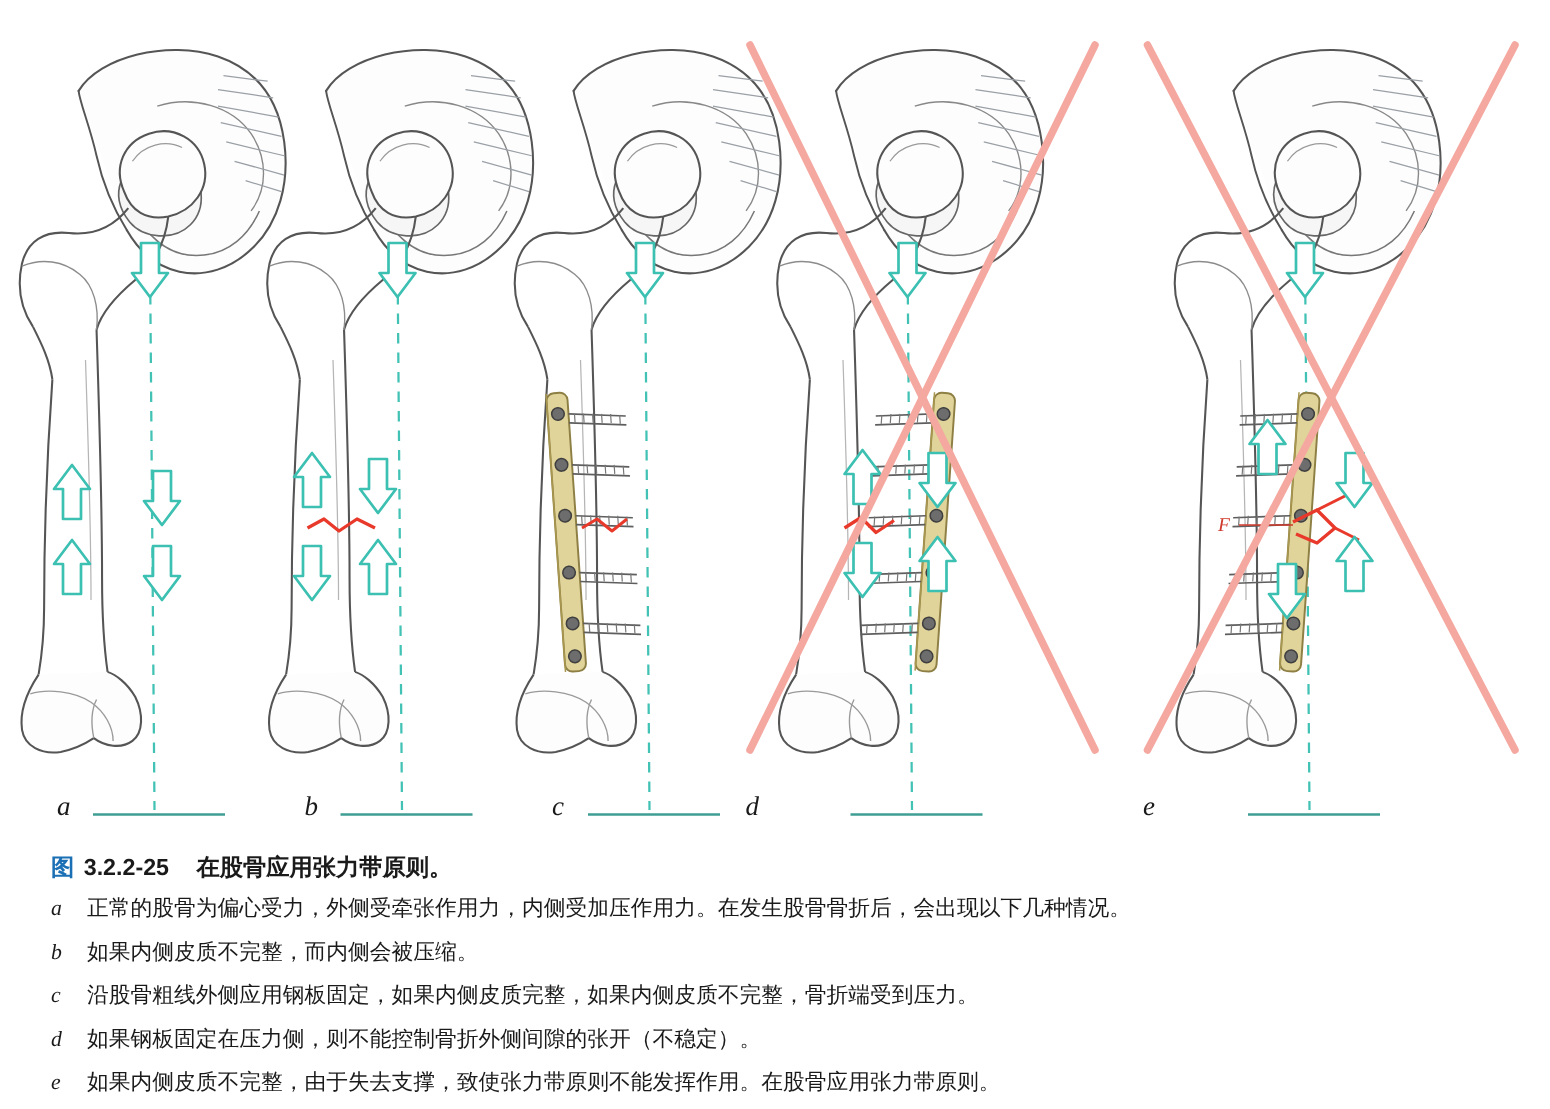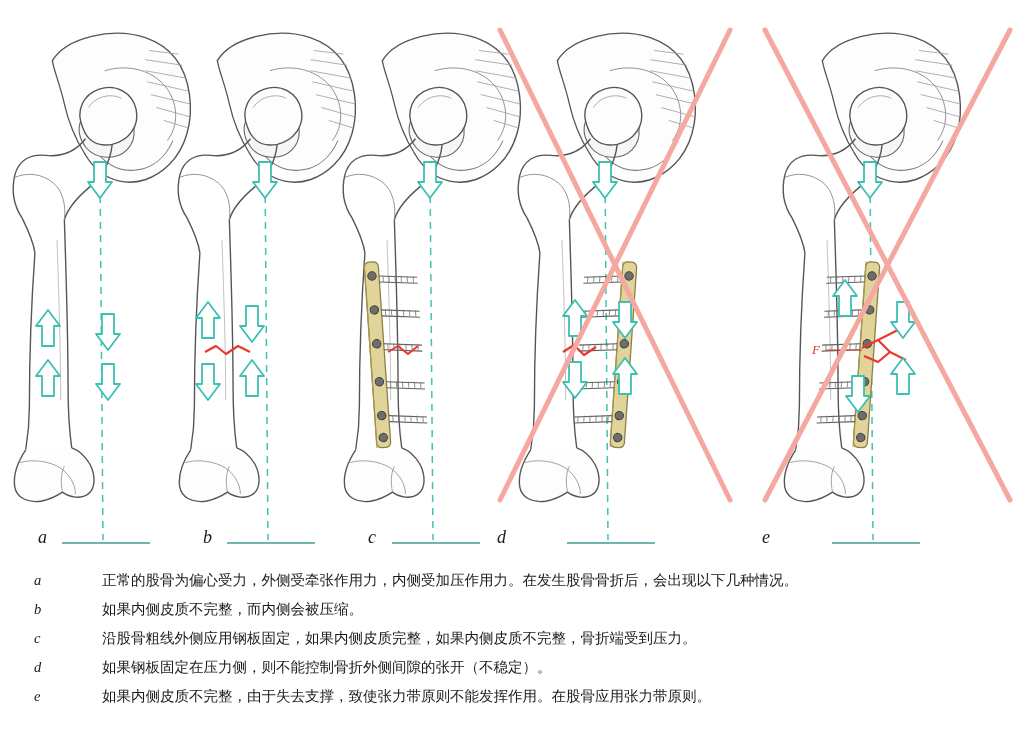--- a/index.html
+++ b/index.html
@@ -60,21 +60,20 @@
   }
   .cap-key {
     width: 24px;
     flex: 0 0 24px;
     font-family: "Liberation Serif", serif;
     font-style: italic;
     font-size: 14.5px;
   }
   .cap-text {
     flex: 1 1 auto;
-    margin-left: 44px;
   }
   .f-label {
     font-family: "Liberation Serif", serif;
     font-size: 13px;
     font-style: italic;
     fill: #d0392b;
   }
 </style>
 </head>
 <body>
@@ -316,20 +315,25 @@
 
     <g stroke="#f4a8a0" stroke-width="5" stroke-linecap="round">
       <line x1="765" y1="30" x2="1010" y2="500"></line>
       <line x1="1010" y1="30" x2="765" y2="500"></line>
     </g>
   </g>
 </svg>
 </div>
 
 <div class="caption-block">
+  <div class="cap-title">
+    <span class="fig-tag">图</span>
+    <span class="fig-num">3.2.2-25</span>
+    <span>在股骨应用张力带原则。</span>
+  </div>
 
   <div class="cap-row">
     <span class="cap-key">a</span>
     <span class="cap-text">正常的股骨为偏心受力，外侧受牵张作用力，内侧受加压作用力。在发生股骨骨折后，会出现以下几种情况。</span>
   </div>
   <div class="cap-row">
     <span class="cap-key">b</span>
     <span class="cap-text">如果内侧皮质不完整，而内侧会被压缩。</span>
   </div>
   <div class="cap-row">

